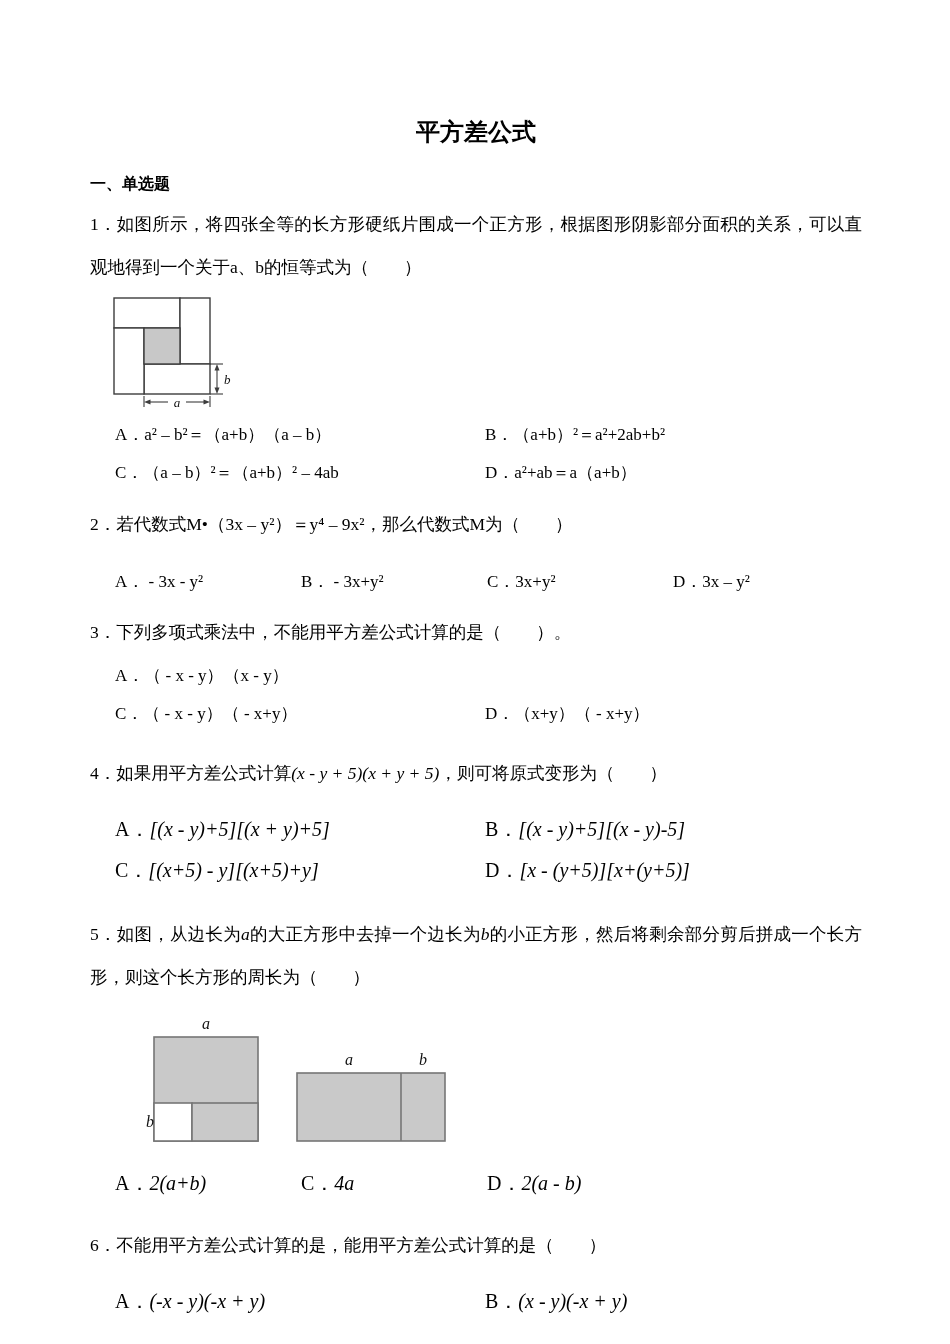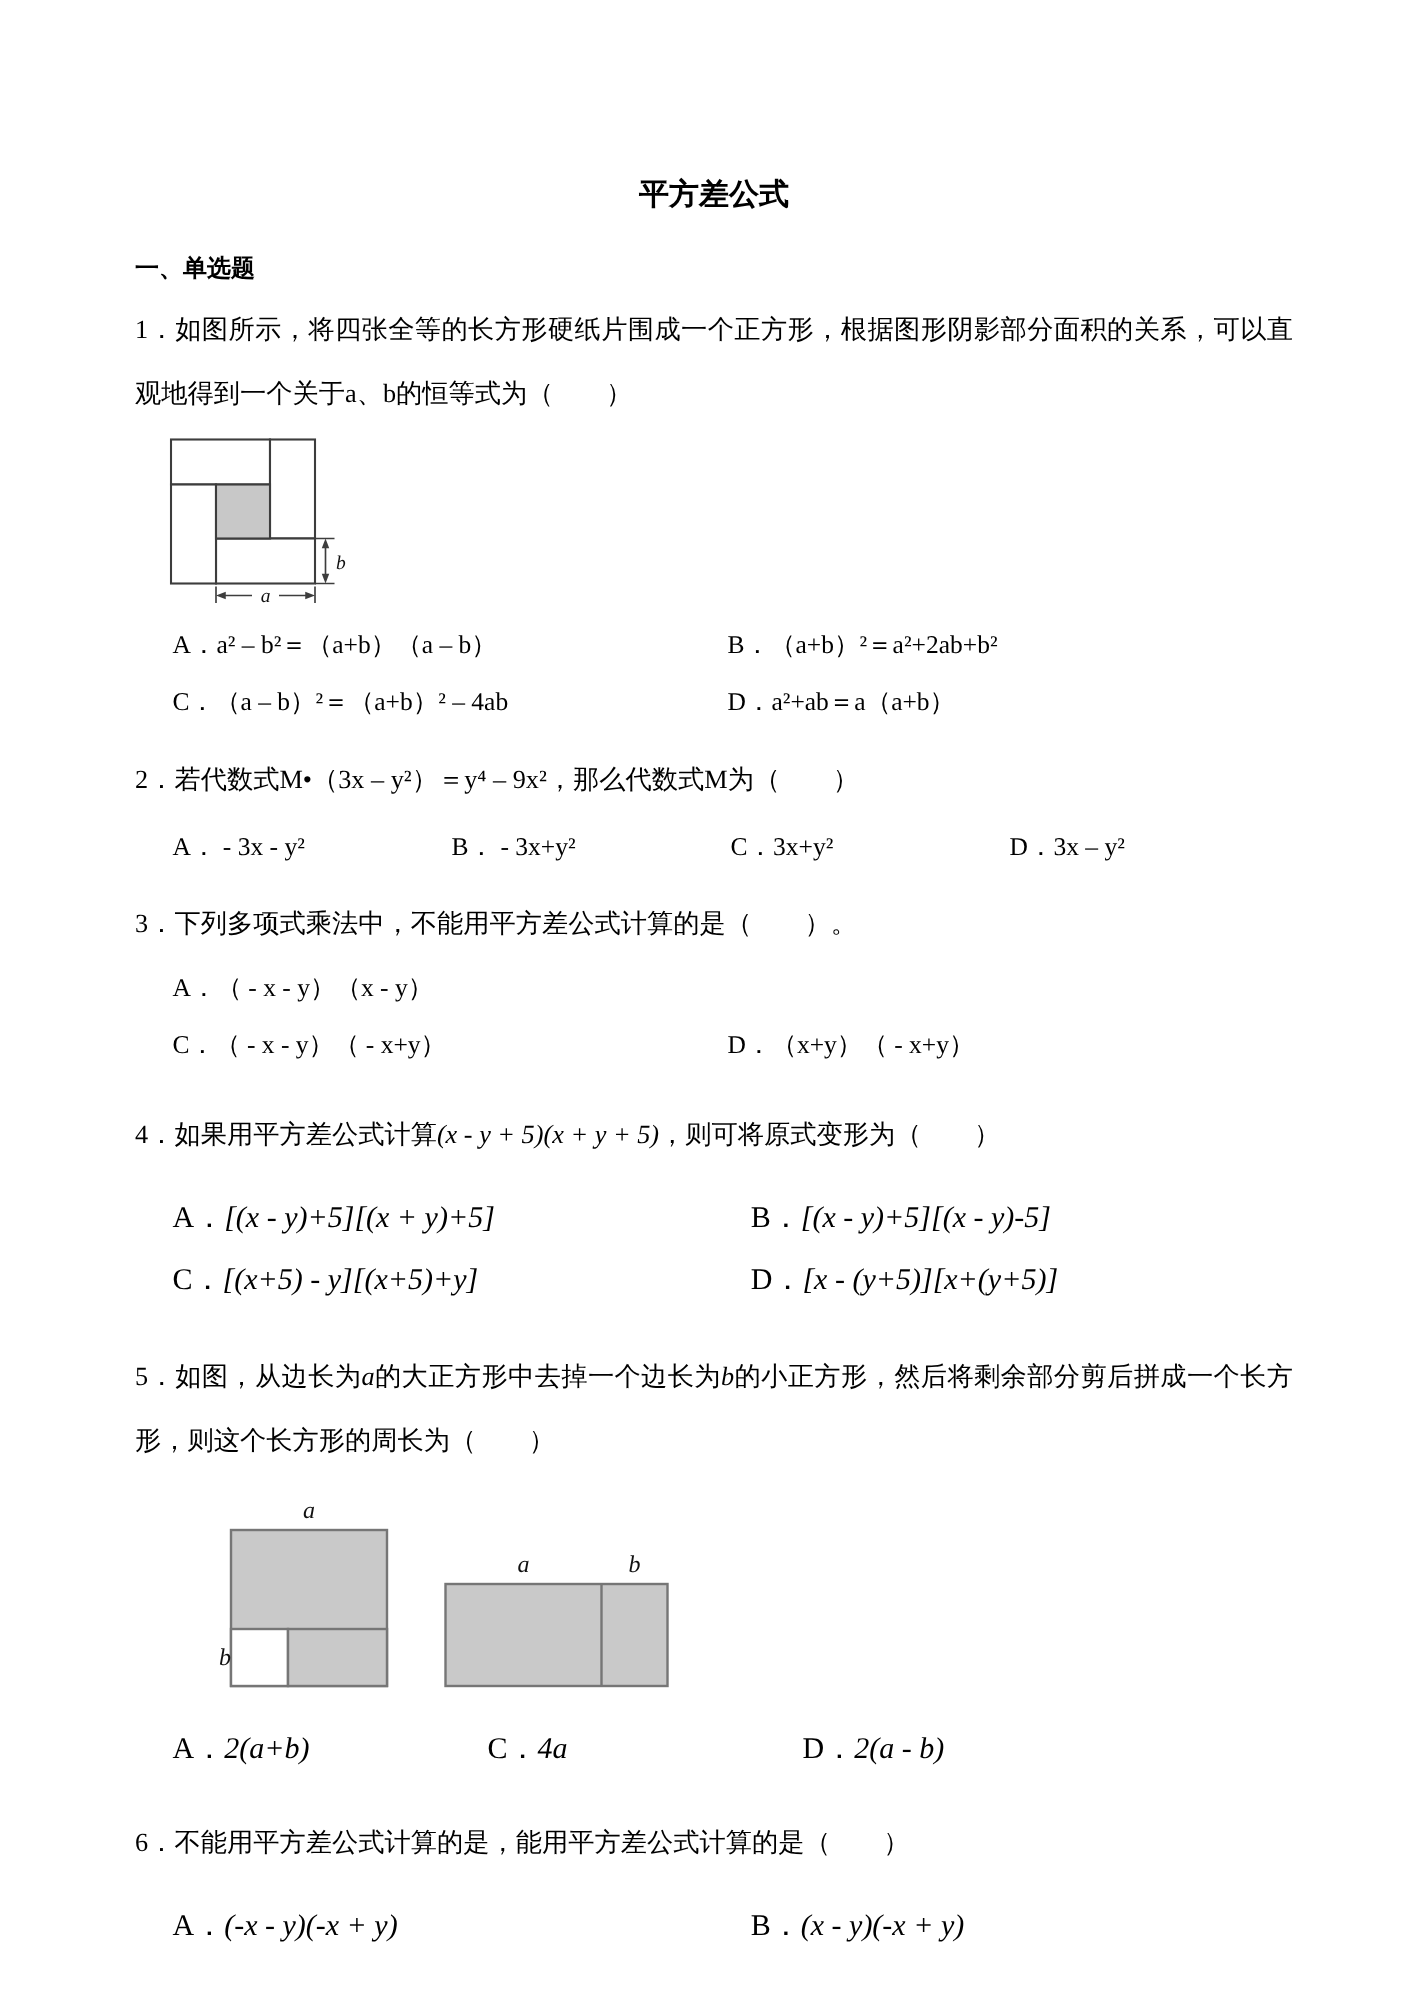--- a/index.html
+++ b/index.html
@@ -6,21 +6,21 @@
   html, body { background:#ffffff; }
   body {
     width:950px; height:1344px; overflow:hidden;
     font-family:"Liberation Serif","DejaVu Serif",serif;
     color:#000; font-size:17.5px;
   }
   .doc { padding:0 88px 0 90px; }
 
   .title {
     font-family:"Liberation Sans","DejaVu Sans",sans-serif;
-    font-size:20px; font-weight:bold; text-align:center;
+    font-size:24px; font-weight:bold; text-align:center;
     padding-top:116px;
   }
   .section {
     font-family:"Liberation Sans","DejaVu Sans",sans-serif;
     font-size:16px; font-weight:bold; margin-top:26px;
   }
 
   .qtext { line-height:43px; text-align:justify; }
   #q1 { margin-top:8px; }
   #q2 { margin-top:18px; }
@@ -31,26 +31,26 @@
 
   .fig { line-height:0; }
   .fig1 { margin:8px 0 0 23px; }
   .fig2 { margin:16px 0 0 55px; }
 
   .optrow { display:flex; padding-left:25px; line-height:1.45; font-size:17px; }
   .opts2 .opt { width:370px; }
   .opts4 .opt { width:186px; }
   .mt12 { margin-top:12px; }
   .mt13 { margin-top:13px; }
-  .mt8  { margin-top:12px; }
+  .mt8  { margin-top:24px; }
   .mt10 { margin-top:10px; }
   .mt20 { margin-top:20px; }
   .mt22 { margin-top:22px; }
   .mt28 { margin-top:12px; }
-  .big { font-size:20px;gap:24px; }
+  .big { font-size:20px; }
 
   .opt-body { white-space:pre-wrap; }
   .math { font-style:italic; font-family:"Liberation Serif","DejaVu Serif",serif; }
 
   
   .wr { fill:#ffffff; stroke:#3d3d3d; stroke-width:1.4; }
   .gr { fill:#c8c8c8; stroke:#3d3d3d; stroke-width:1.4; }
   .dim { stroke:#3d3d3d; stroke-width:1.1; }
   .ah { fill:#3d3d3d; }
   .flab { font:italic 13px "Liberation Serif","DejaVu Serif",serif; fill:#111; }

